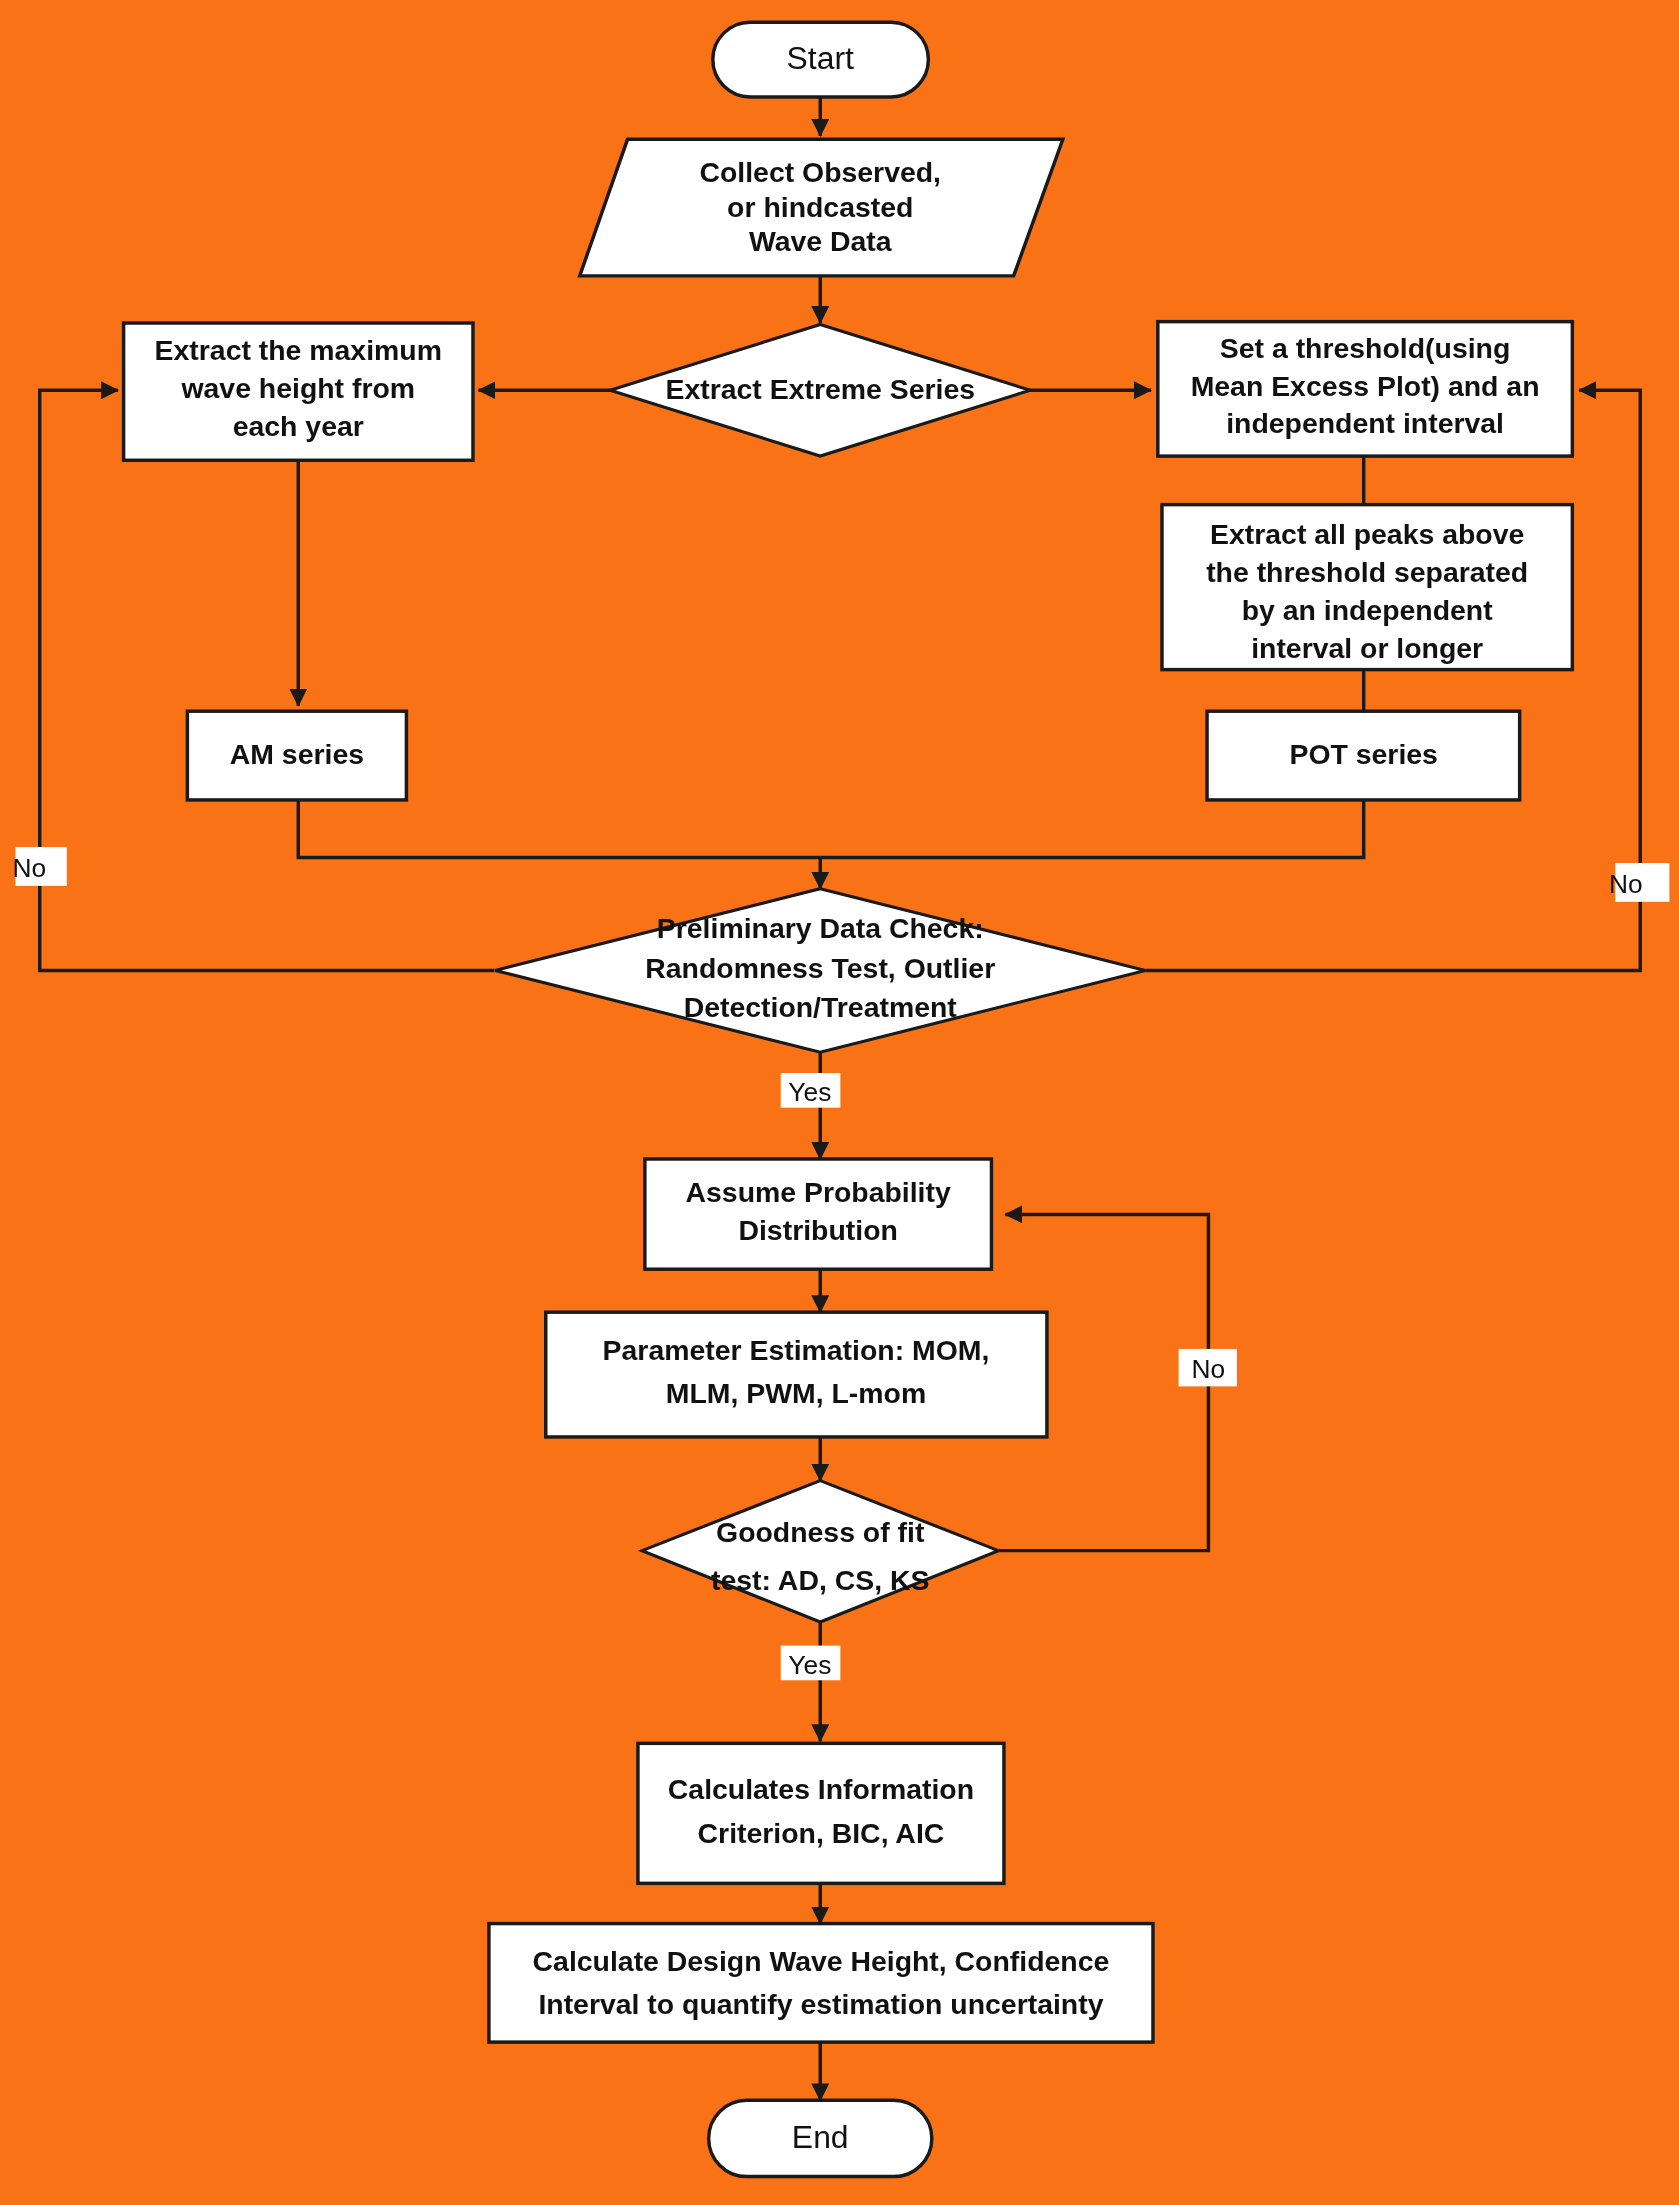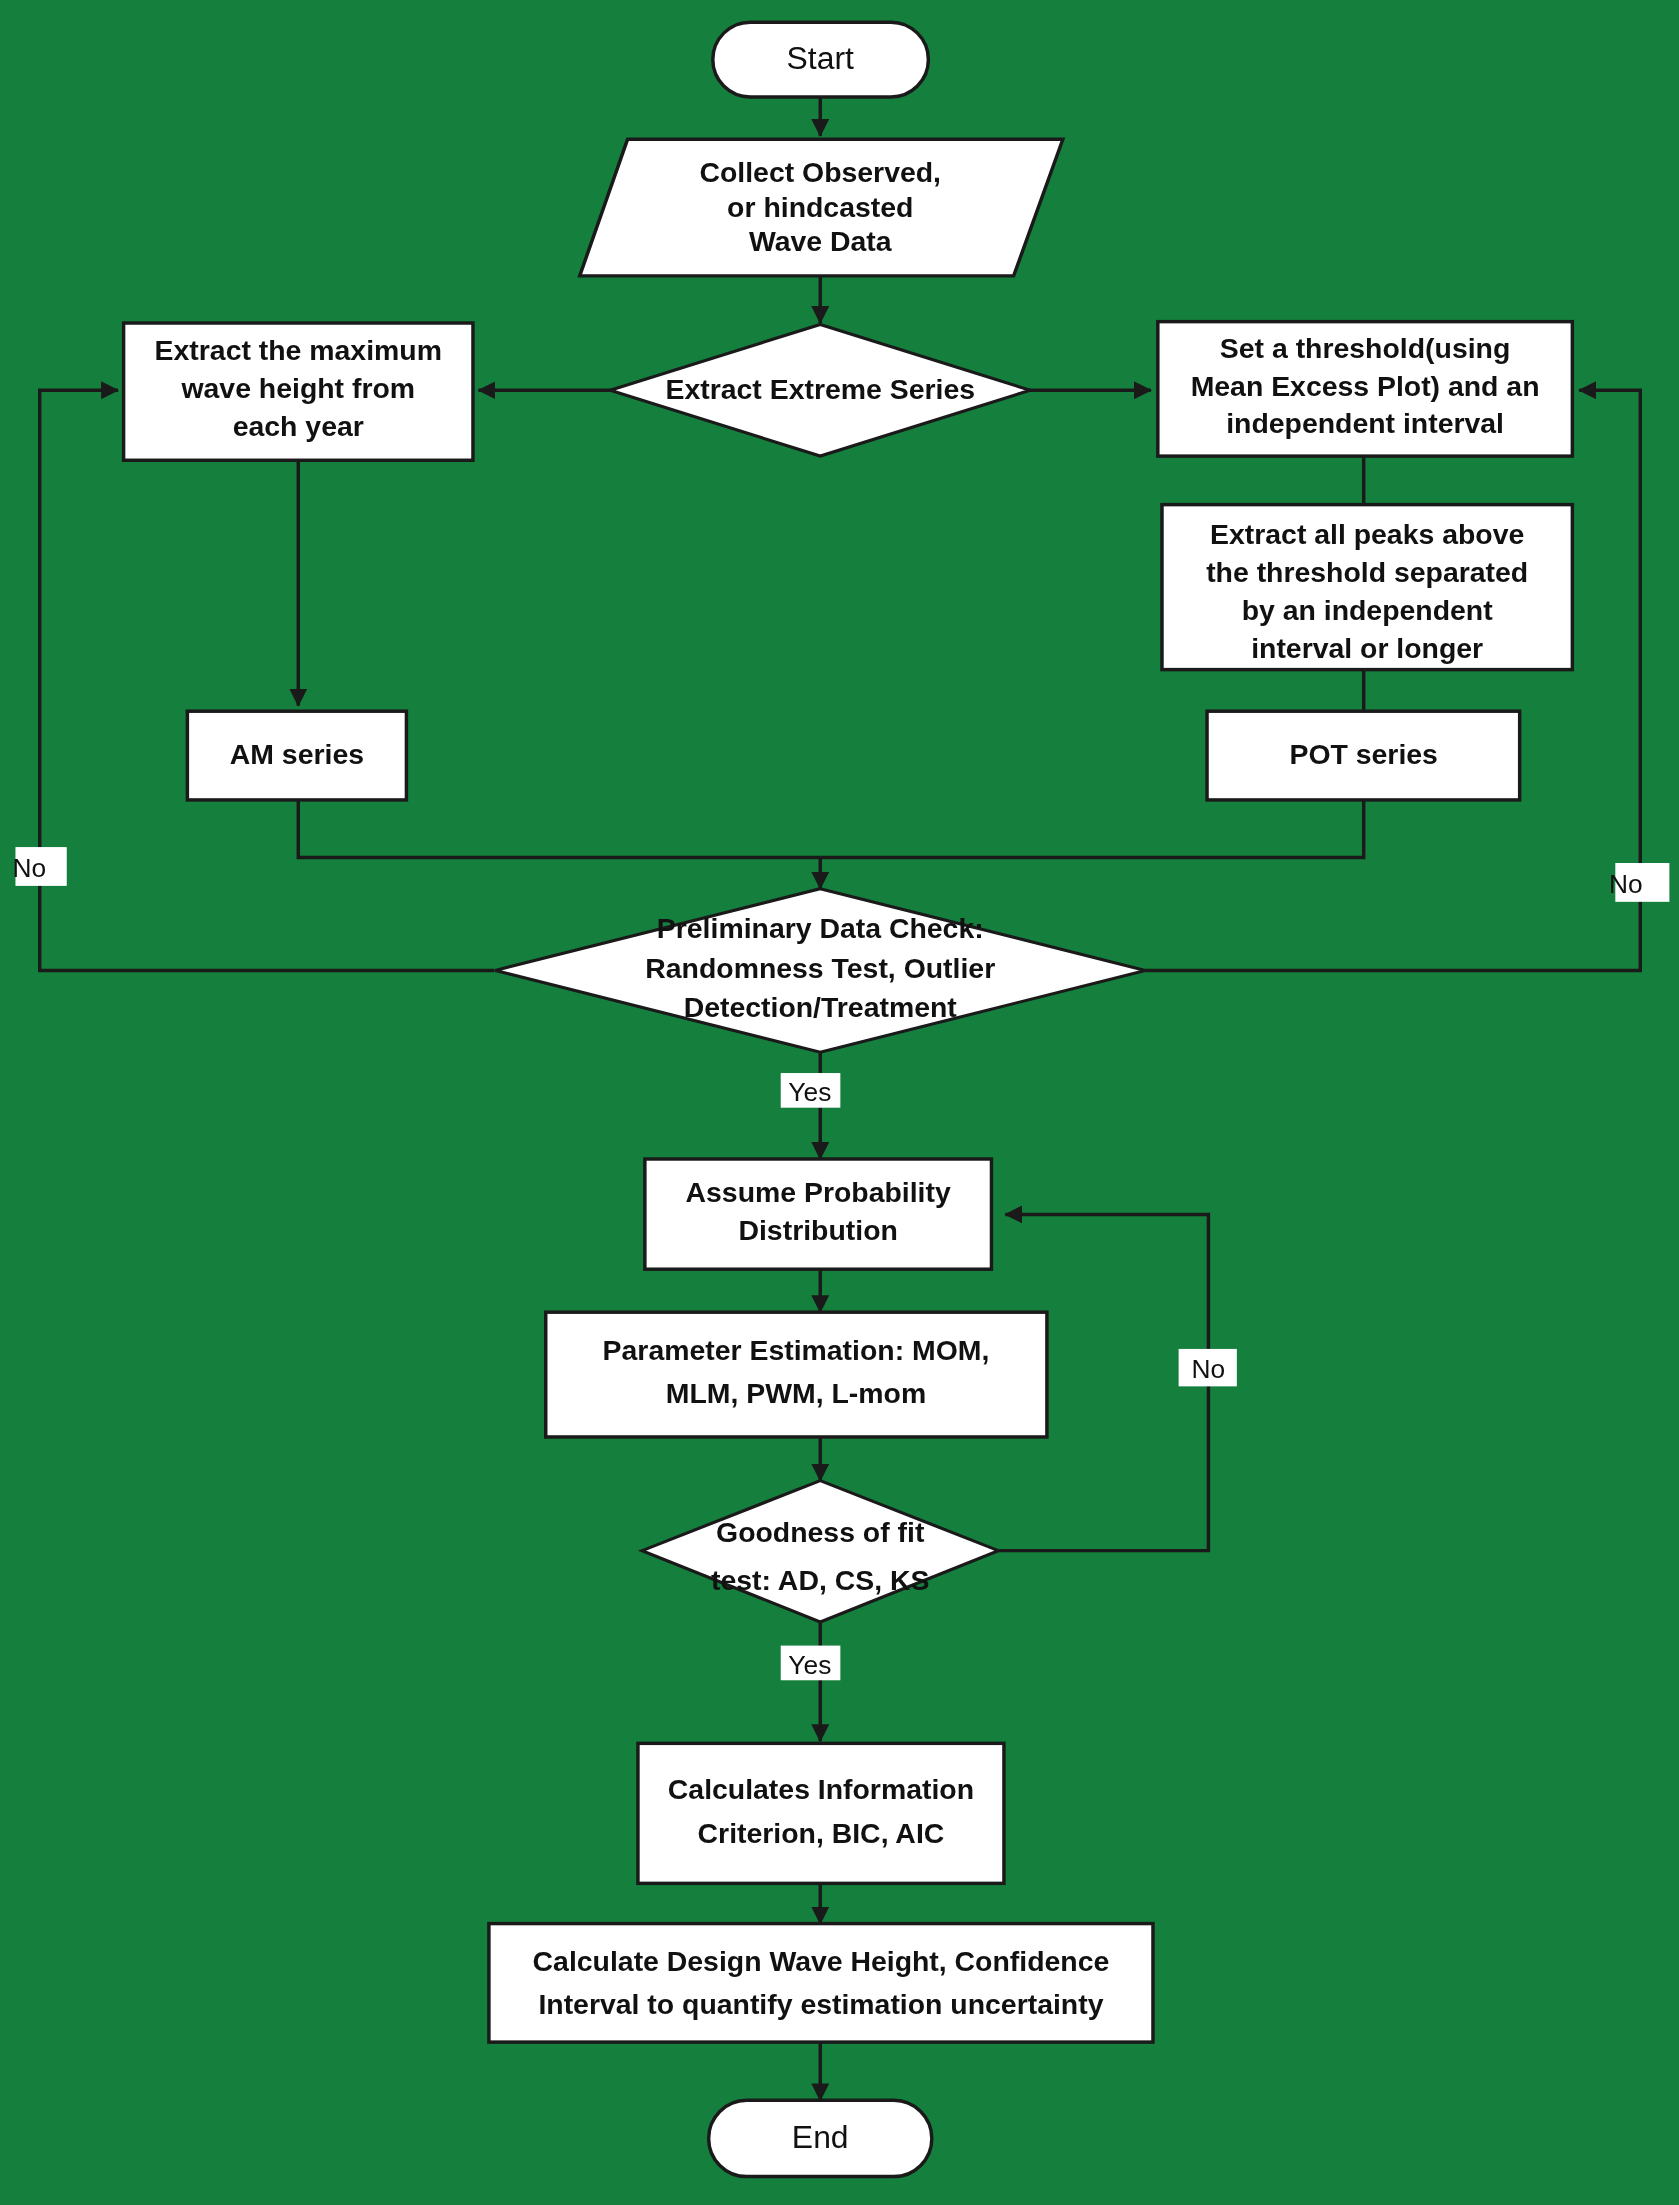--- a/index.html
+++ b/index.html
@@ -1,17 +1,17 @@
 <!DOCTYPE html>
 <html style="font-size:11px"><head>
 <meta charset="utf-8">
 <style>
   html,body{margin:0;padding:0;background:#ffffff;}
   body{font-family:"Liberation Sans", sans-serif;}
-  #page{position:relative;width:1680px;height:2205px;background:#15803d;overflow:hidden;}
+  #page{position:relative;width:1680px;height:2205px;background:#f97316;overflow:hidden;}
   svg{display:block;position:absolute;top:0;left:0;}
   .shp{fill:#ffffff;stroke:#1a1a1a;stroke-width:5;}
   .shp-thin{fill:#ffffff;stroke:#1a1a1a;stroke-width:4.5;}
   .conn{stroke:#1a1a1a;stroke-width:5;fill:none;}
   .nodetext{font-family:"Liberation Sans", sans-serif;font-weight:bold;font-size:41px;fill:#111111;text-anchor:middle;dominant-baseline:middle;}
   .nodetext-big{font-size:46px;}
   .nodetext-plain{font-weight:normal;}
   .edgelabel{font-family:"Liberation Sans", sans-serif;font-weight:normal;font-size:38px;fill:#111111;text-anchor:middle;}
 </style>
 </head>

